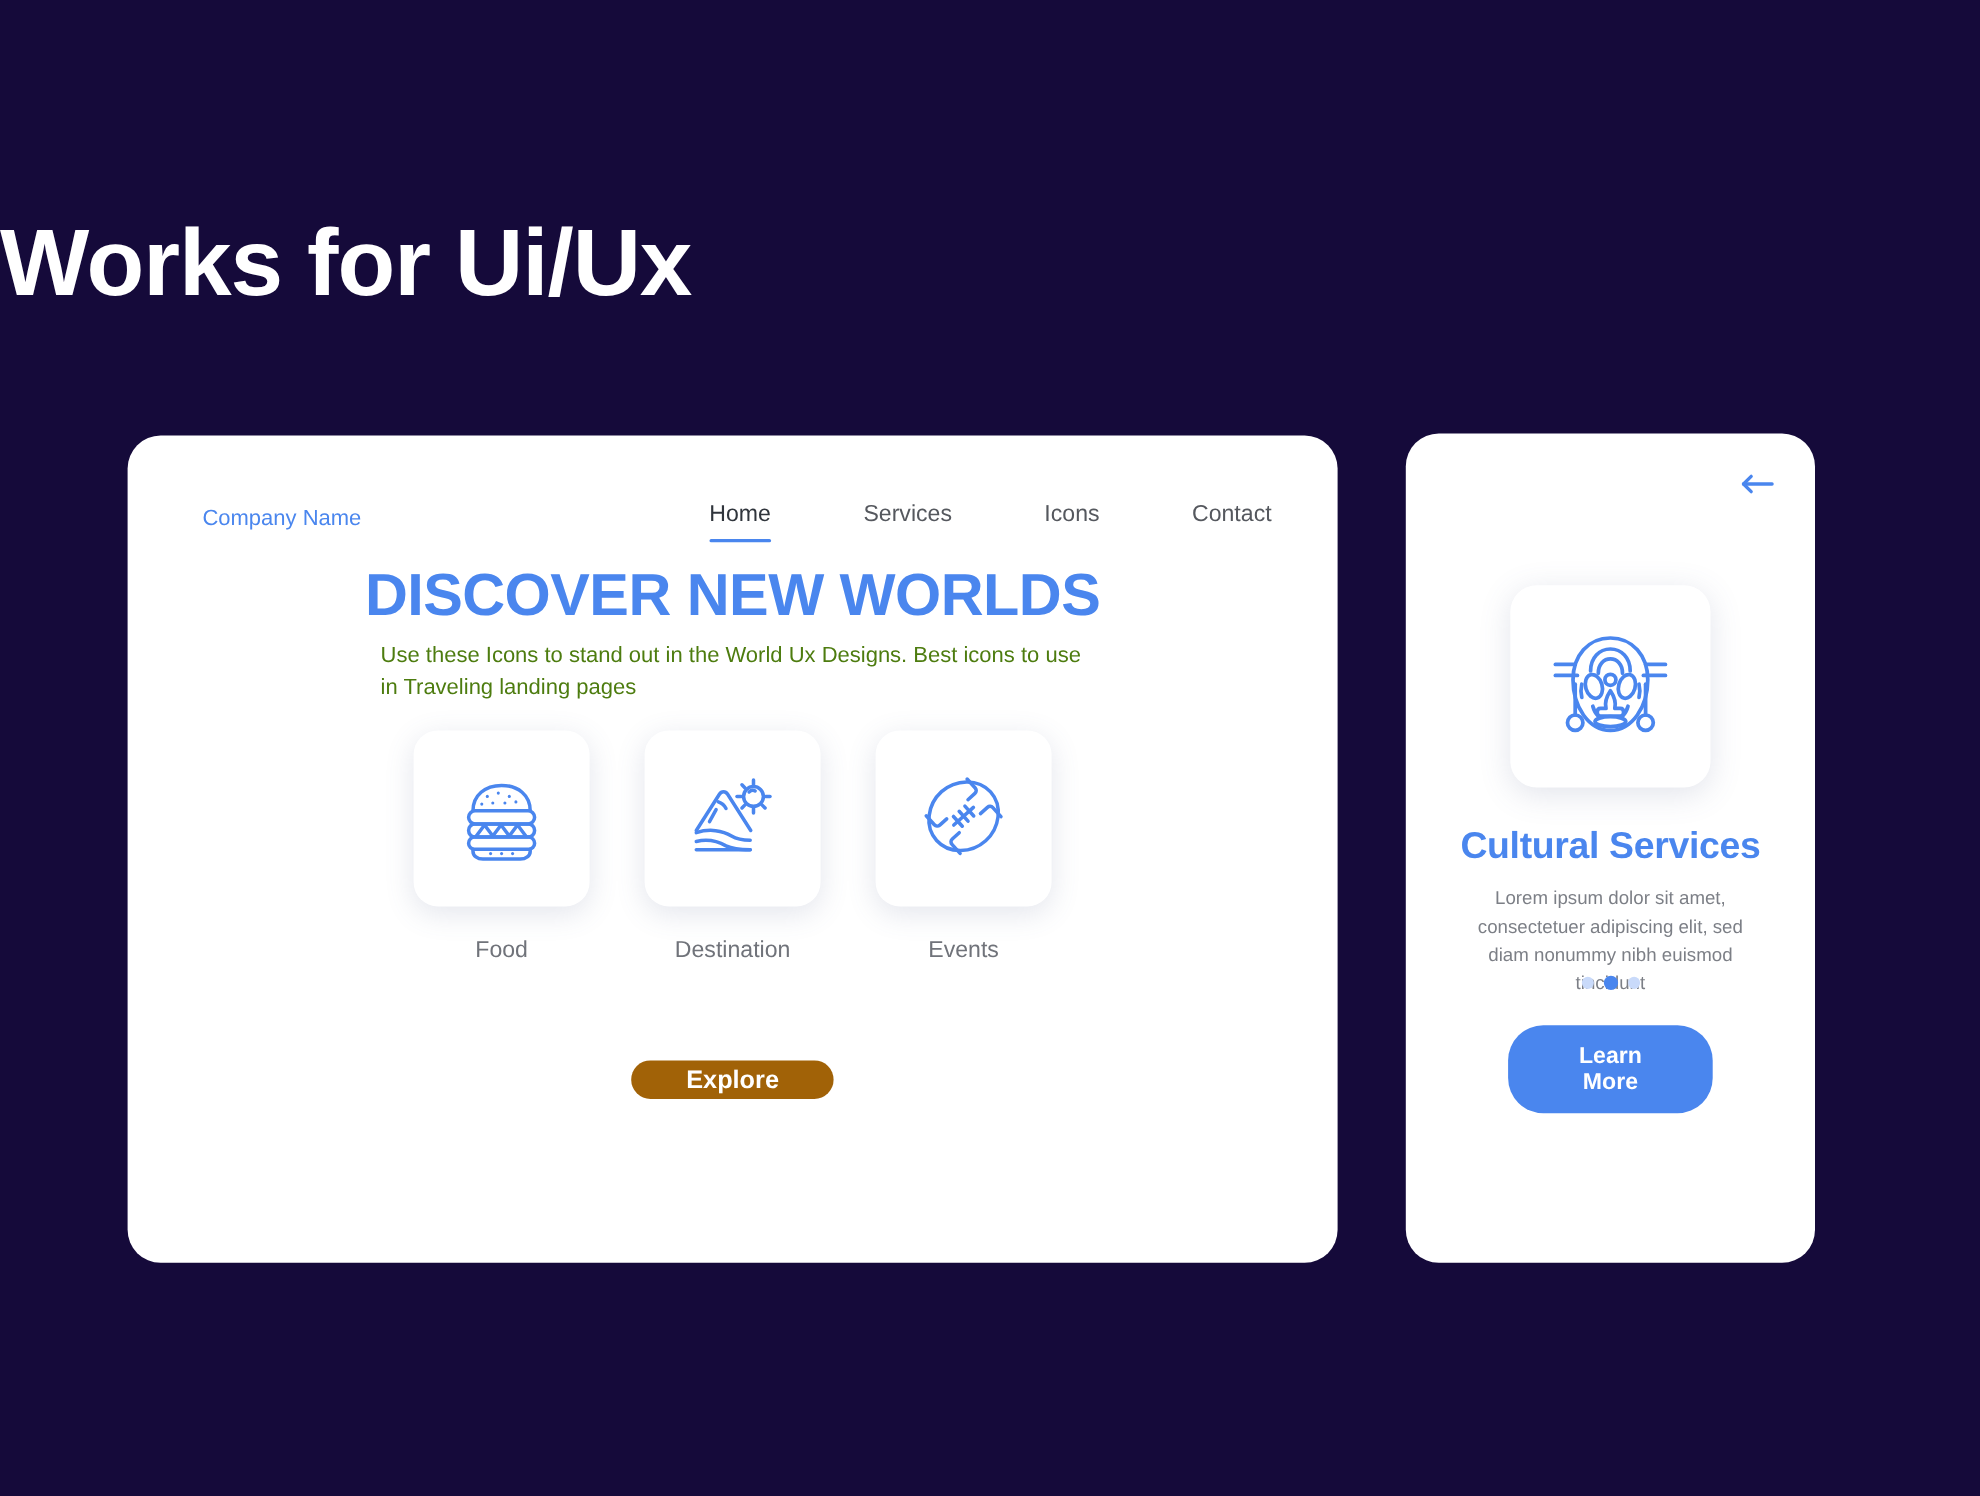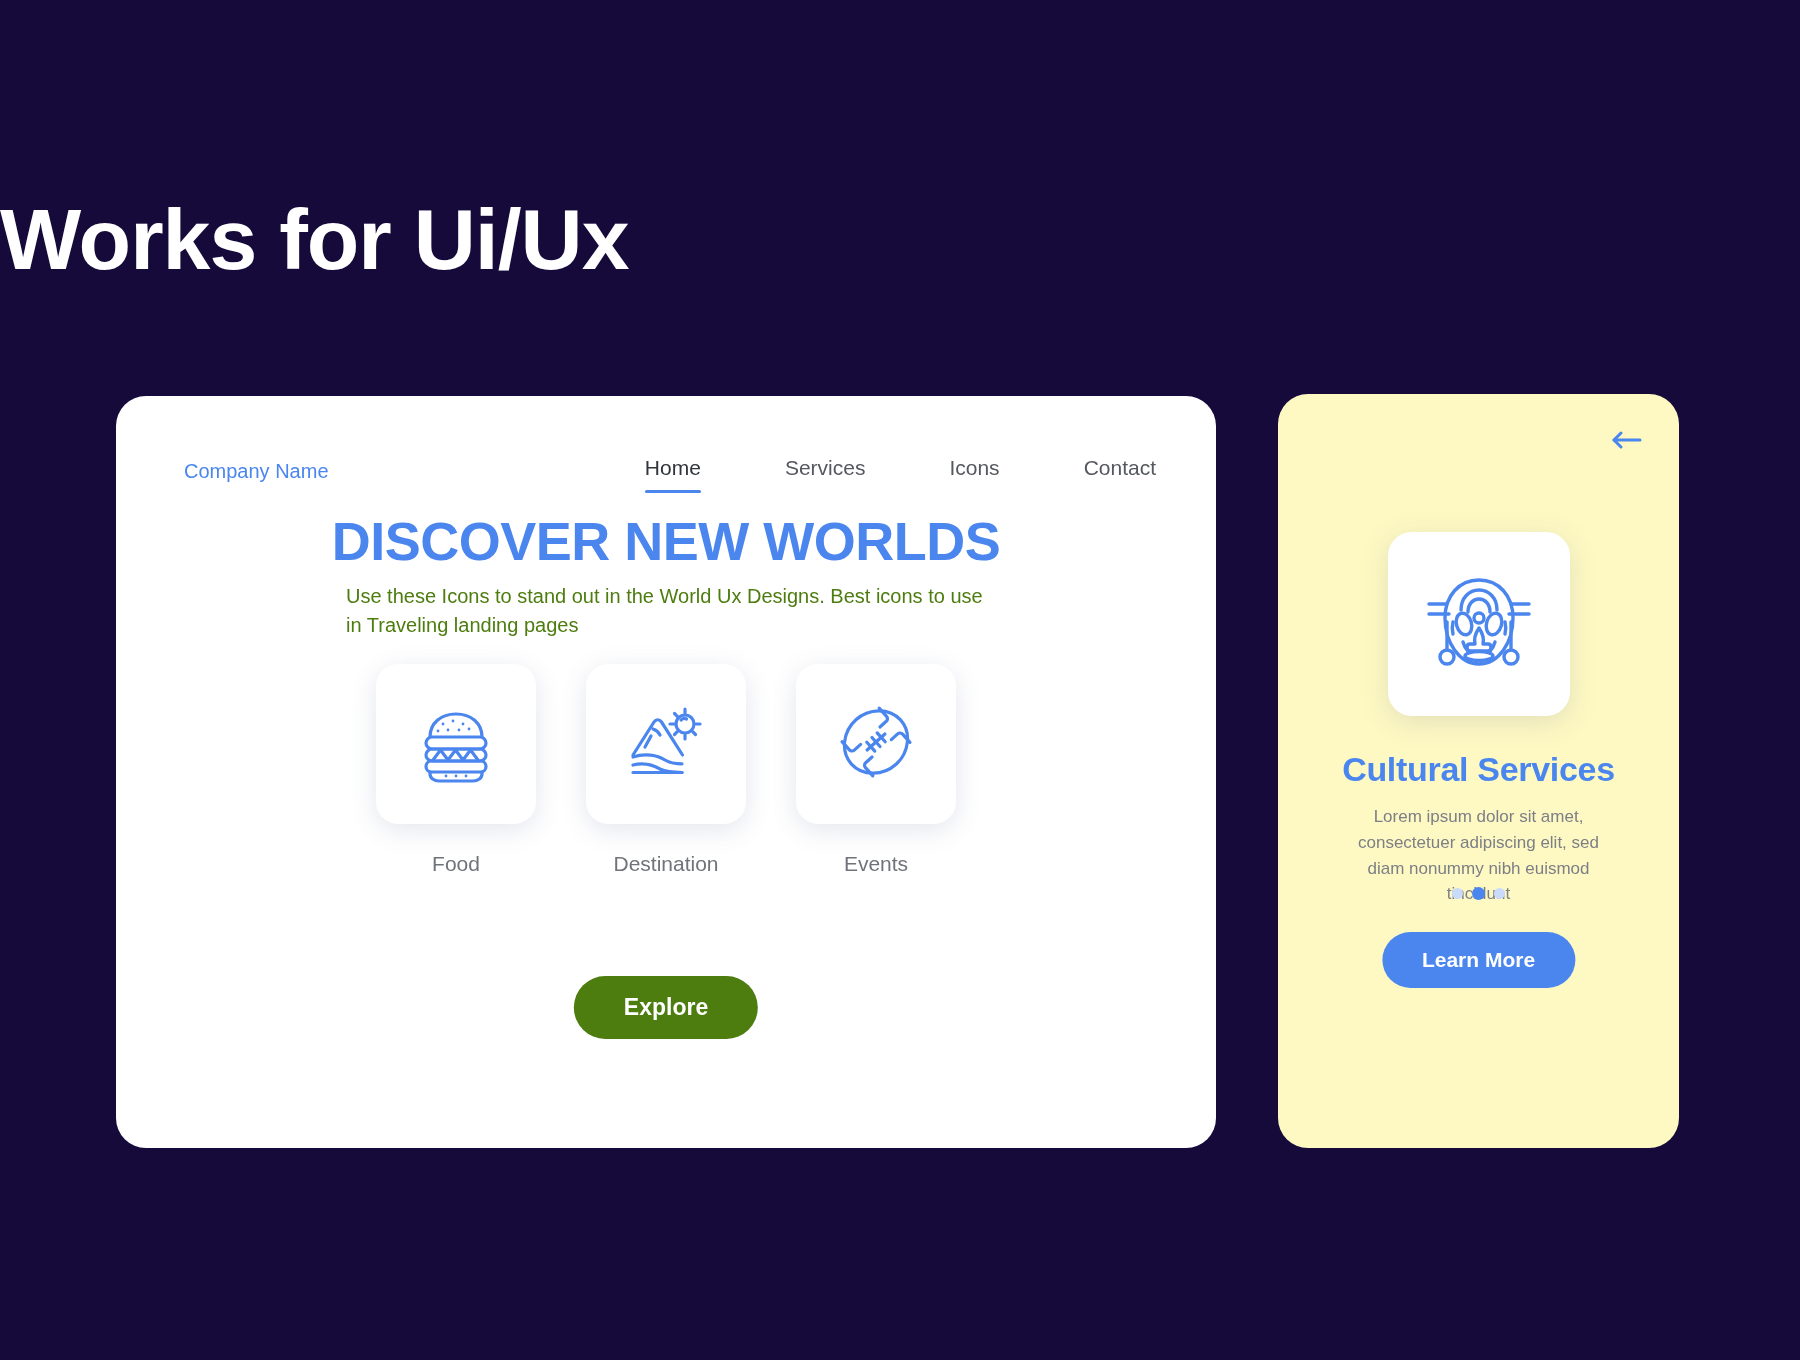--- a/index.html
+++ b/index.html
@@ -35,23 +35,23 @@
     top: 396px;
     width: 1100px;
     height: 752px;
     background: #ffffff;
     border-radius: 30px;
   }
   .mobile-card {
     position: absolute;
     left: 1278px;
     top: 394px;
-    width: 401px;
+    width: 372px;
     height: 754px;
-    background: #fef9c3;
+    background: #ffffff;
     border-radius: 30px;
   }
 
   
   .nav {
     position: absolute;
     top: 60px;
     left: 0;
     width: 100%;
     height: 40px;
@@ -139,30 +139,29 @@
     color: #70737a;
     font-size: 21px;
   }
 
   
   .explore-btn {
     position: absolute;
     top: 568px;
     left: 50%;
     transform: translateX(-50%);
-    background: #4d7c0f;
+    background: #a16207;
     color: #ffffff;
     font-size: 23px;
     font-weight: 700;
     border: none;
     border-radius: 34px;
-    padding: 18px 50px;
+    padding: 4px 50px;
     cursor: pointer;
     font-family: "Liberation Sans", sans-serif;
-    margin-top: 12px;
   }
 
   
   .back-arrow {
     position: absolute;
     top: 33px;
     right: 36px;
     width: 34px;
     height: 26px;
     cursor: pointer;

